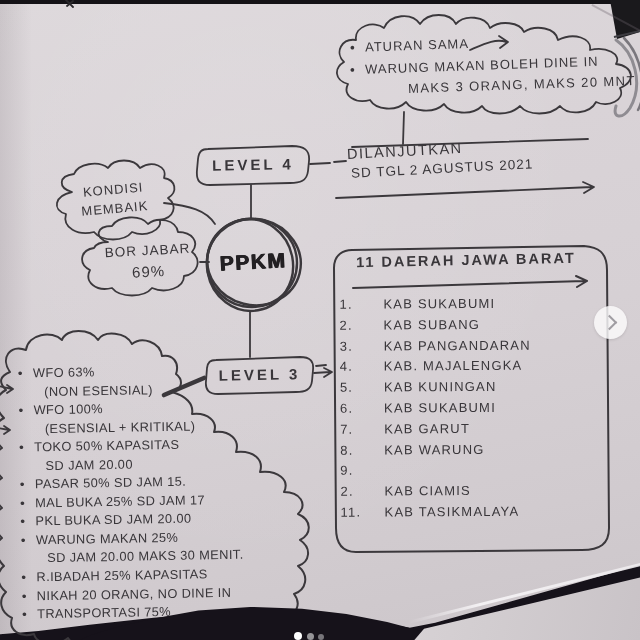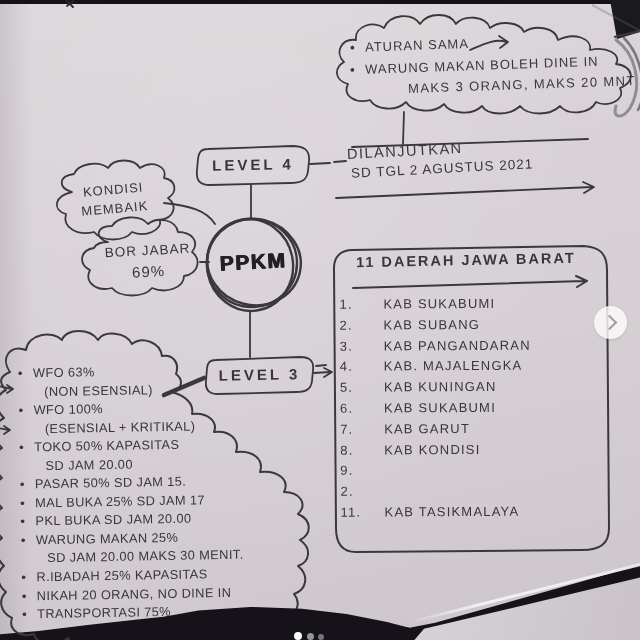--- a/index.html
+++ b/index.html
@@ -211,27 +211,28 @@
     <div class="rrow">
         <span class="rno">6.</span>
         <span class="rname">KAB SUKABUMI</span>
       </div>
     <div class="rrow">
         <span class="rno">7.</span>
         <span class="rname">KAB GARUT</span>
       </div>
     <div class="rrow">
         <span class="rno">8.</span>
-        <span class="rname">KAB KONDISI</span>
+        <span class="rname">KAB WARUNG</span>
       </div>
     <div class="rrow">
         <span class="rno">9.</span>
       </div>
     <div class="rrow">
         <span class="rno">2.</span>
+        <span class="rname">KAB CIAMIS</span>
       </div>
     <div class="rrow">
         <span class="rno">11.</span>
         <span class="rname">KAB TASIKMALAYA</span>
       </div>
   </div>
 
   <div class="rules">
     <div class="rulerow"><span class="rb">•</span><span>WFO 63%</span></div>
     <div class="rulerow cont"><span>(NON ESENSIAL)</span></div>

